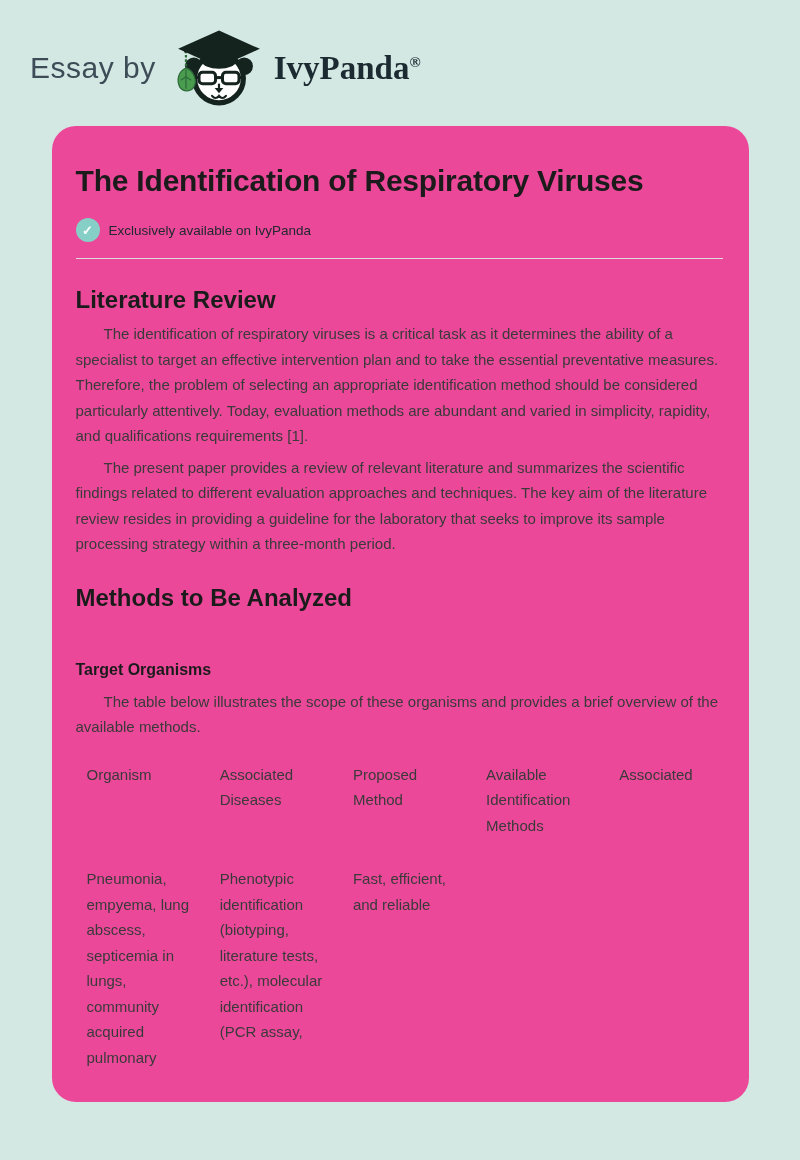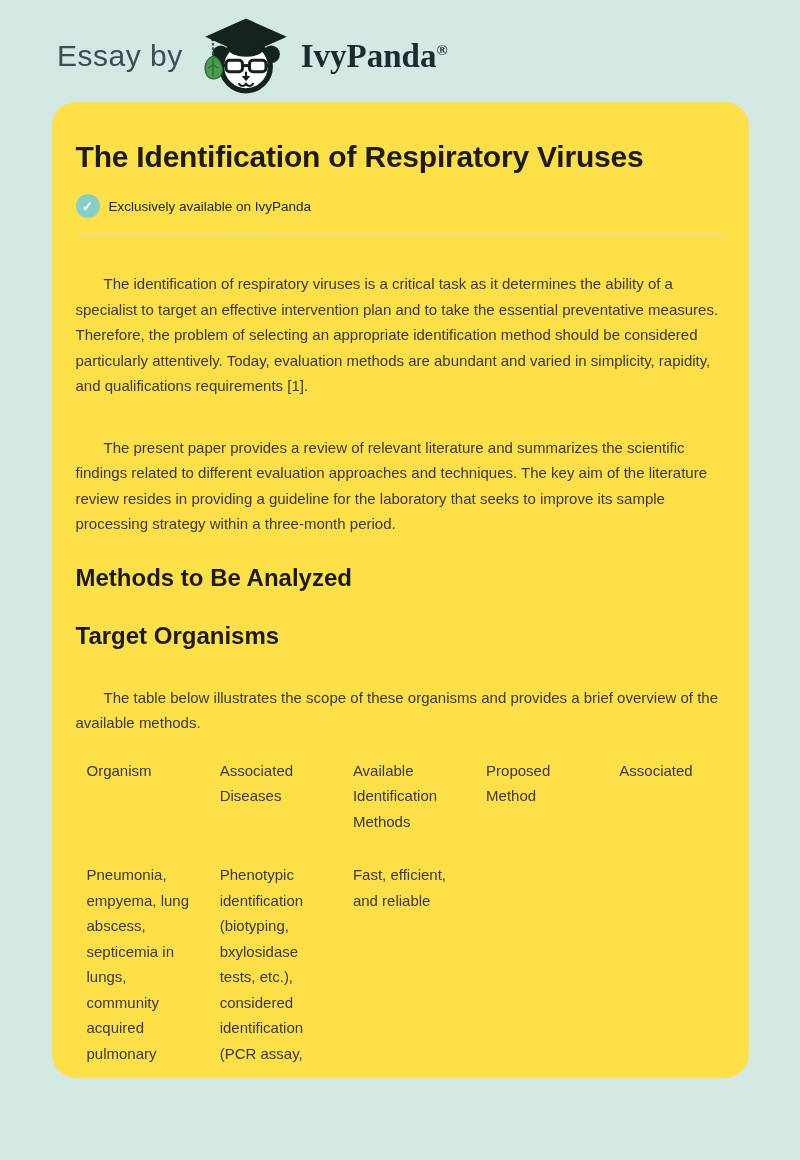--- a/index.html
+++ b/index.html
@@ -3,60 +3,60 @@
 <meta charset="utf-8">
 <style>
   * { margin: 0; padding: 0; box-sizing: border-box; }
   html, body {
     width: 800px; min-height: 1160px;
     background: #d3e7e3;
     font-family: "Liberation Sans", sans-serif;
     color: #333;
   }
   .site-header {
-    height: 102px;
+    height: 126px;
     display: flex; align-items: center;
-    padding-left: 57px; padding-top: 10px;
+    padding-left: 30px; padding-top: 10px;
   }
   .essay-by {
     font-size: 30px; color: #3d4c56; letter-spacing: 0.5px;
   }
   .logo-svg { width: 98px; height: 80px; margin-left: 14px; margin-right: 6px; display: block; }
   .brand {
     font-family: "Liberation Serif", "DejaVu Serif", serif;
     font-weight: 700; font-size: 33px; color: #1c2a31; text-align: center;
   }
   .brand sup { font-size: 15px; vertical-align: super; }
   .card {
     width: 697px; height: 976px;
     margin: 0 auto;
-    background: #fde047;
+    background: #ec4899;
     border-radius: 24px;
     padding: 22px 26px 0 24px;
     overflow: hidden;
   }
   h1.essay-title {
     margin-top: 14px;
     font-size: 30px; line-height: 38px;
     color: #1b1b1b; letter-spacing: -0.2px;
   }
   .badge { display: flex; align-items: center; margin-top: 18px; }
   .badge-icon {
     width: 24px; height: 24px; border-radius: 50%;
     background: #85cfc6; color: #ffffff;
     display: inline-flex; align-items: center; justify-content: center;
     font-size: 13px; font-weight: 700; flex: 0 0 auto;
   }
   .badge-text { margin-left: 9px; font-size: 13.5px; font-weight: 400; color: #20292e; }
   hr.divider { border: none; border-top: 1px solid #dcdcdc; margin-top: 16px; }
   h2.section-heading { margin-top: 26px; font-size: 24px; line-height: 30px; color: #1b1b1b; }
   h2.methods-heading { }
-  h3.sub-heading { margin-top: 30px; font-size: 24px; line-height: 26px; color: #1b1b1b; }
+  h3.sub-heading { margin-top: 44px; font-size: 16px; line-height: 26px; color: #1b1b1b; }
   p.body-para {
-    margin-top: 36px;
+    margin-top: 6px;
     font-size: 15px; line-height: 25.5px; color: #3a3a3a;
     text-indent: 28px;
   }
   .tbl { margin-top: 22px; padding-left: 11px; font-size: 15px; color: #3a3a3a; }
   .trow {
     display: grid;
     grid-template-columns: repeat(5, 1fr);
     column-gap: 30px;
     line-height: 25.5px;
   }
@@ -101,38 +101,39 @@
 <main class="card">
   <h1 class="essay-title">The Identification of Respiratory Viruses</h1>
 
   <div class="badge">
     <span class="badge-icon">✓</span>
     <span class="badge-text">Exclusively available on IvyPanda</span>
   </div>
 
   <hr class="divider">
 
+  <h2 class="section-heading">Literature Review</h2>
 
   <p class="body-para">The identification of respiratory viruses is a critical task as it determines the ability of a specialist to target an effective intervention plan and to take the essential preventative measures. Therefore, the problem of selecting an appropriate identification method should be considered particularly attentively. Today, evaluation methods are abundant and varied in simplicity, rapidity, and qualifications requirements [1].</p>
 
   <p class="body-para">The present paper provides a review of relevant literature and summarizes the scientific findings related to different evaluation approaches and techniques. The key aim of the literature review resides in providing a guideline for the laboratory that seeks to improve its sample processing strategy within a three-month period.</p>
 
   <h2 class="section-heading methods-heading">Methods to Be Analyzed</h2>
 
   <h3 class="sub-heading">Target Organisms</h3>
 
   <p class="body-para">The table below illustrates the scope of these organisms and provides a brief overview of the available methods.</p>
 
   <div class="tbl">
     <div class="trow">
       <div class="th">Organism</div>
       <div class="th">Associated Diseases</div>
+      <div class="th">Proposed Method</div>
       <div class="th">Available Identification Methods</div>
-      <div class="th">Proposed Method</div>
       <div class="th">Associated</div>
     </div>
     <div class="trow">
       <div class="td">Pneumonia, empyema, lung abscess, septicemia in lungs, community acquired pulmonary</div>
-      <div class="td">Phenotypic identification (biotyping, bxylosidase tests, etc.), considered identification (PCR assay,</div>
+      <div class="td">Phenotypic identification (biotyping, literature tests, etc.), molecular identification (PCR assay,</div>
       <div class="td">Fast, efficient, and reliable</div>
     </div>
   </div>
 </main>
 
 </body></html>

